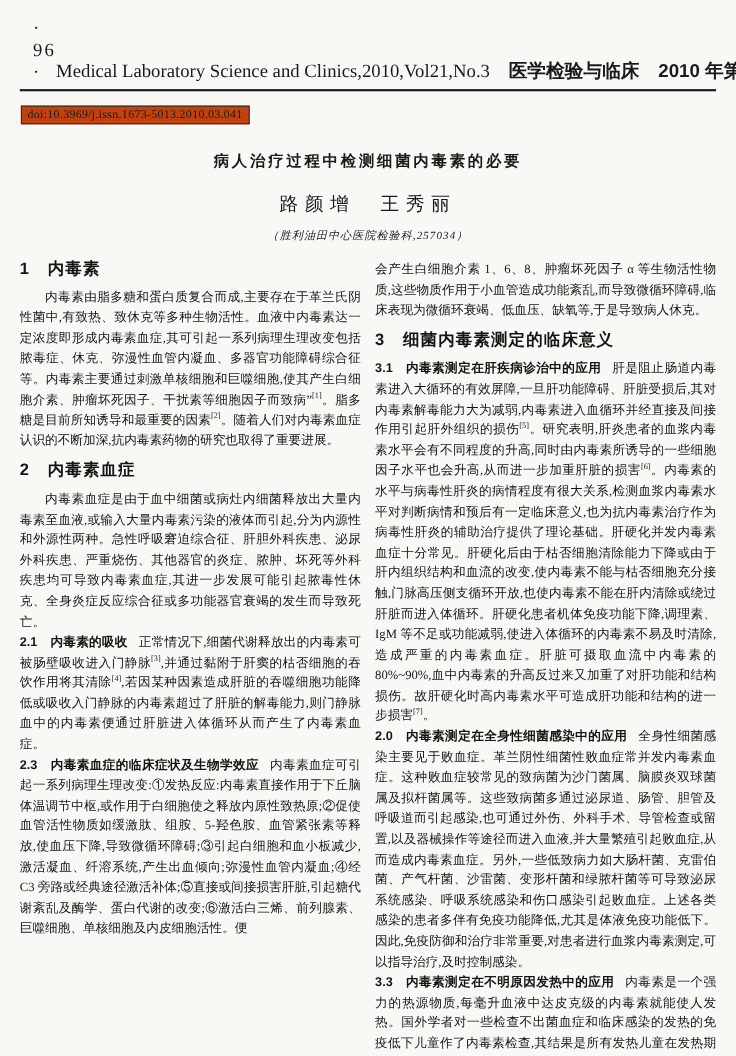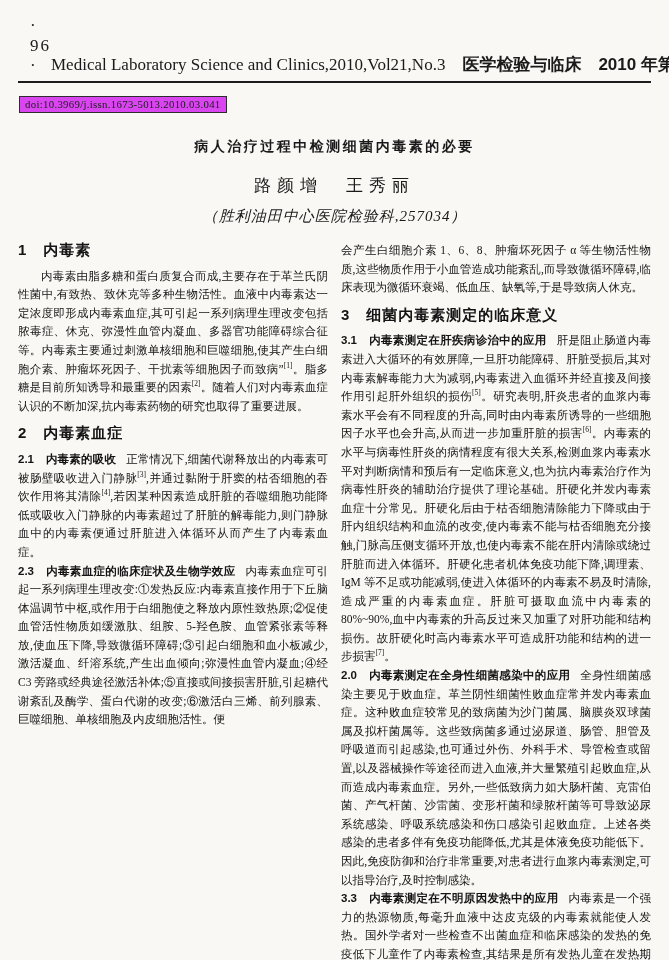--- a/index.html
+++ b/index.html
@@ -26,40 +26,40 @@
   .journal-info { white-space:nowrap; }
   .journal-cn { font-weight:bold; font-family:"Liberation Sans","DejaVu Sans",sans-serif; }
   
   .doi-box {
     display:inline-block;
     margin:13px 0 0 1px;
     border:1.5px solid #2d2d2d;
     padding:1px 5px 2px 5px;
     font-size:10.8px;
     letter-spacing:0.3px;
-    background:#d946ef;
+    background:#c2410c;
   }
   
   .article-title {
     margin:25px 0 0 0;
     text-align:center;
     font-size:14px; font-weight:700;
     letter-spacing:2.5px;
     font-family:"Liberation Sans","DejaVu Sans",sans-serif;
   }
   .authors {
     margin-top:18px;
     text-align:center;
     font-size:17px;
     letter-spacing:6px;
   }
   .affiliation {
     margin-top:10px;
     text-align:center;
-    font-size:15px;
+    font-size:10px;
     font-style:italic;
     letter-spacing:1px;
   }
   
   .columns {
     display:flex; gap:13px;
     margin-top:15px;
     height:742px; overflow:hidden;
   }
   .col {
@@ -104,20 +104,21 @@
   <h1 class="article-title">病人治疗过程中检测细菌内毒素的必要</h1>
   <div class="authors">路颜增　王秀丽</div>
   <div class="affiliation">（胜利油田中心医院检验科,257034）</div>
 
   <div class="columns">
 
     <div class="col">
       <h2 class="sec">1　内毒素</h2>
       <p class="ind"><span>内毒素由脂多糖和蛋白质复合而成,主要存在于革兰氏阴性菌中,有致热、致休克等多种生物活性。血液中内毒素达一定浓度即形成内毒素血症,其可引起一系列病理生理改变包括脓毒症、休克、弥漫性血管内凝血、多器官功能障碍综合征等。内毒素主要通过刺激单核细胞和巨噬细胞,使其产生白细胞介素、肿瘤坏死因子、干扰素等细胞因子而致病”<sup>[1]</sup>。脂多糖是目前所知诱导和最重要的因素<sup>[2]</sup>。随着人们对内毒素血症认识的不断加深,抗内毒素药物的研究也取得了重要进展。</span></p>
       <h2 class="sec">2　内毒素血症</h2>
+      <p class="ind"><span>内毒素血症是由于血中细菌或病灶内细菌释放出大量内毒素至血液,或输入大量内毒素污染的液体而引起,分为内源性和外源性两种。急性呼吸窘迫综合征、肝胆外科疾患、泌尿外科疾患、严重烧伤、其他器官的炎症、脓肿、坏死等外科疾患均可导致内毒素血症,其进一步发展可能引起脓毒性休克、全身炎症反应综合征或多功能器官衰竭的发生而导致死亡。</span></p>
       <p><b class="subhead">2.1　内毒素的吸收</b><span>正常情况下,细菌代谢释放出的内毒素可被肠壁吸收进入门静脉<sup>[3]</sup>,并通过黏附于肝窦的枯否细胞的吞饮作用将其清除<sup>[4]</sup>,若因某种因素造成肝脏的吞噬细胞功能降低或吸收入门静脉的内毒素超过了肝脏的解毒能力,则门静脉血中的内毒素便通过肝脏进入体循环从而产生了内毒素血症。</span></p>
       <p><b class="subhead">2.3　内毒素血症的临床症状及生物学效应</b><span>内毒素血症可引起一系列病理生理改变:①发热反应:内毒素直接作用于下丘脑体温调节中枢,或作用于白细胞使之释放内原性致热原;②促使血管活性物质如缓激肽、组胺、5-羟色胺、血管紧张素等释放,使血压下降,导致微循环障碍;③引起白细胞和血小板减少,激活凝血、纤溶系统,产生出血倾向;弥漫性血管内凝血;④经 C3 旁路或经典途径激活补体;⑤直接或间接损害肝脏,引起糖代谢紊乱及酶学、蛋白代谢的改变;⑥激活白三烯、前列腺素、巨噬细胞、单核细胞及内皮细胞活性。便</span></p>
     </div>
 
     <div class="col">
       <p><span>会产生白细胞介素 1、6、8、肿瘤坏死因子 α 等生物活性物质,这些物质作用于小血管造成功能紊乱,而导致微循环障碍,临床表现为微循环衰竭、低血压、缺氧等,于是导致病人休克。</span></p>
       <h2 class="sec">3　细菌内毒素测定的临床意义</h2>
       <p><b class="subhead">3.1　内毒素测定在肝疾病诊治中的应用</b><span>肝是阻止肠道内毒素进入大循环的有效屏障,一旦肝功能障碍、肝脏受损后,其对内毒素解毒能力大为减弱,内毒素进入血循环并经直接及间接作用引起肝外组织的损伤<sup>[5]</sup>。研究表明,肝炎患者的血浆内毒素水平会有不同程度的升高,同时由内毒素所诱导的一些细胞因子水平也会升高,从而进一步加重肝脏的损害<sup>[6]</sup>。内毒素的水平与病毒性肝炎的病情程度有很大关系,检测血浆内毒素水平对判断病情和预后有一定临床意义,也为抗内毒素治疗作为病毒性肝炎的辅助治疗提供了理论基础。肝硬化并发内毒素血症十分常见。肝硬化后由于枯否细胞清除能力下降或由于肝内组织结构和血流的改变,使内毒素不能与枯否细胞充分接触,门脉高压侧支循环开放,也使内毒素不能在肝内清除或绕过肝脏而进入体循环。肝硬化患者机体免疫功能下降,调理素、IgM 等不足或功能减弱,使进入体循环的内毒素不易及时清除,造成严重的内毒素血症。肝脏可摄取血流中内毒素的 80%~90%,血中内毒素的升高反过来又加重了对肝功能和结构损伤。故肝硬化时高内毒素水平可造成肝功能和结构的进一步损害<sup>[7]</sup>。</span></p>
       <p><b class="subhead">2.0　内毒素测定在全身性细菌感染中的应用</b><span>全身性细菌感染主要见于败血症。革兰阴性细菌性败血症常并发内毒素血症。这种败血症较常见的致病菌为沙门菌属、脑膜炎双球菌属及拟杆菌属等。这些致病菌多通过泌尿道、肠管、胆管及呼吸道而引起感染,也可通过外伤、外科手术、导管检查或留置,以及器械操作等途径而进入血液,并大量繁殖引起败血症,从而造成内毒素血症。另外,一些低致病力如大肠杆菌、克雷伯菌、产气杆菌、沙雷菌、变形杆菌和绿脓杆菌等可导致泌尿系统感染、呼吸系统感染和伤口感染引起败血症。上述各类感染的患者多伴有免疫功能降低,尤其是体液免疫功能低下。因此,免疫防御和治疗非常重要,对患者进行血浆内毒素测定,可以指导治疗,及时控制感染。</span></p>
       <p><b class="subhead">3.3　内毒素测定在不明原因发热中的应用</b><span>内毒素是一个强力的热源物质,每毫升血液中达皮克级的内毒素就能使人发热。国外学者对一些检查不出菌血症和临床感染的发热的免疫低下儿童作了内毒素检查,其结果是所有发热儿童在发热期间内毒素水平均高于正常儿童,发热恢复后内毒素含</span></p>

